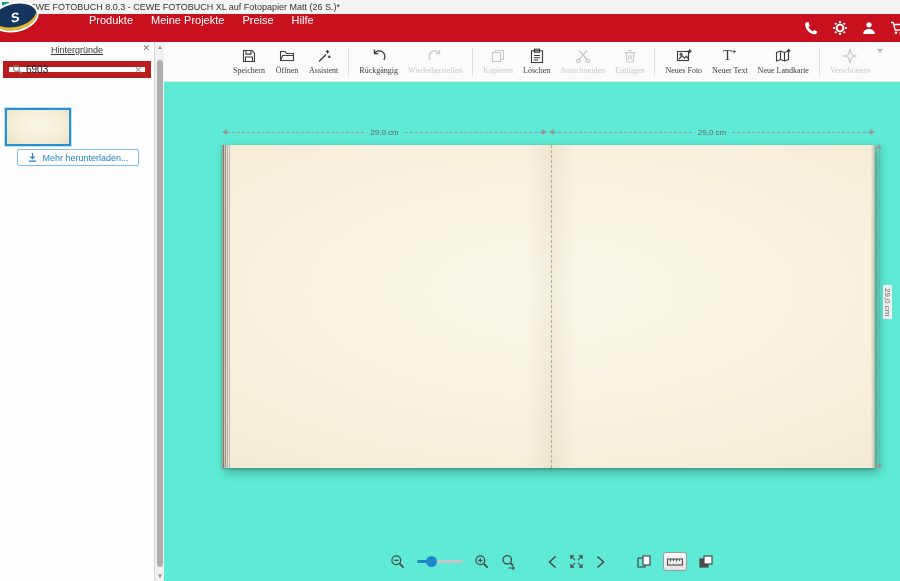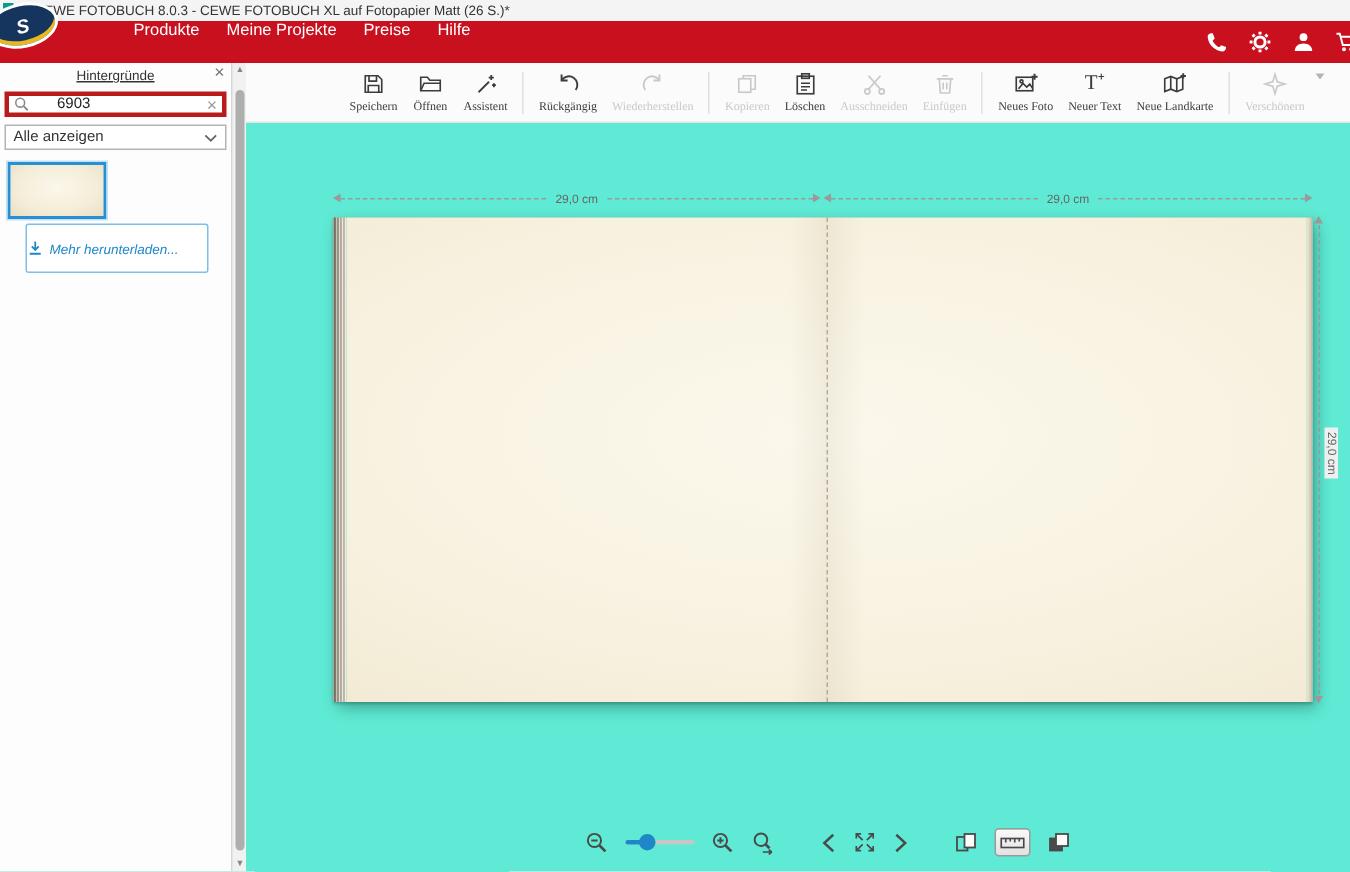--- a/index.html
+++ b/index.html
@@ -26,34 +26,34 @@
           display:flex; align-items:center; justify-content:center; z-index:5;
           color:#fff; font-size:13px; font-style:italic; font-weight:bold;
           box-shadow: inset 0 -3px 0 #e8b820; }
 
   
   .sidebar { position:absolute; top:42px; left:0; width:155px; bottom:0; background:#fdfdfd; border-right:1px solid #d6d6d6; }
   .panel-header { position:relative; height:16px; display:flex; align-items:center; justify-content:center;
                   font-size:9px; color:#333;text-decoration:underline; }
   .panel-close { position:absolute; right:4px; top:1px; font-size:9px; color:#777; cursor:pointer; }
   .search-box { position:absolute; top:19px; left:3px; width:148px; height:17px; background:#fff;
-                border:3px solid #b91c1c; display:flex; align-items:center; padding:0 3px; gap:18px; }
+                border:6px solid #b91c1c; display:flex; align-items:center; padding:0 3px; gap:3px; }
   .search-box input { flex:1; border:none; outline:none; font-size:10px; color:#222; width:60px;
                       font-family:"Liberation Sans", sans-serif; background:transparent; }
   .search-clear { font-size:9px; color:#999; cursor:pointer; }
   .filter-select { position:absolute; top:41px; left:3px; width:148px; height:17px; background:#fff;
                    border:1px solid #b3b3b3; display:flex; align-items:center; padding:0 5px;
                    font-size:10px; color:#333; cursor:pointer; }
   .filter-select .chev { margin-left:auto; color:#666; }
   .bg-thumb { position:absolute; top:66px; left:5px; width:66px; height:38px;
               background: radial-gradient(ellipse at 50% 45%, #fbf7ea 0%, #f4edd8 60%, #e9dfc4 100%);
               border:2px solid #2a8fd0; outline:1px solid #bfe2f5; cursor:pointer; }
-  .download-btn { position:absolute; top:107px; left:17px; width:122px; height:33px; background:#fff;
+  .download-btn { position:absolute; top:107px; left:17px; width:122px; height:17px; background:#fff;
                   border:1px solid #7fc0e8; border-radius:2px; display:flex; align-items:center;
-                  gap:4px; color:#1e87c8; font-size:9px; cursor:pointer;font-style:italic; }
+                  justify-content:center; gap:4px; color:#1e87c8; font-size:9px; cursor:pointer; }
 
   
   .vscrollbar { position:absolute; top:42px; bottom:0; left:156px; width:8px; background:#f1f1f1; }
   .vscrollbar .arrow { position:absolute; left:0; width:8px; text-align:center; font-size:6px; color:#888; }
   .vscrollbar .arrow.up { top:2px; } .vscrollbar .arrow.down { bottom:2px; }
   .vscroll-thumb { position:absolute; left:1px; top:18px; bottom:14px; width:6px; background:#aeaeae; border-radius:3px; cursor:pointer; }
 
   
   .toolbar { position:absolute; top:42px; left:164px; right:0; height:40px; background:#fbfbfb;
              border-bottom:1px solid #e3e3e3; display:flex; align-items:center; padding-left:64px; }
@@ -159,26 +159,20 @@
       <span class="panel-close">✕</span>
     </div>
     <div class="search-box">
       <svg width="11" height="11" viewBox="0 0 16 16">
         <circle cx="6.5" cy="6.5" r="4.3" fill="none" stroke="#8a8a8a" stroke-width="1.5"></circle>
         <path d="M9.8 9.8 L13.8 13.8" stroke="#8a8a8a" stroke-width="1.8"></path>
       </svg>
       <input type="text" value="6903" style="">
       <span class="search-clear">✕</span>
     </div>
-    <div class="filter-select">
-      <span>Alle anzeigen</span>
-      <svg class="chev" width="9" height="6" viewBox="0 0 10 6">
-        <path d="M1 1 L5 5 L9 1" fill="none" stroke="#666" stroke-width="1.3"></path>
-      </svg>
-    </div>
     <div class="bg-thumb"></div>
     <div class="download-btn">
       <svg width="11" height="11" viewBox="0 0 12 12">
         <path d="M6 1 v6 M3.5 4.7 L6 7.2 L8.5 4.7 M2 10 h8" fill="none" stroke="#1e87c8" stroke-width="1.3"></path>
       </svg>
       <span>Mehr herunterladen...</span>
     </div>
   </div>
 
   <div class="vscrollbar">

